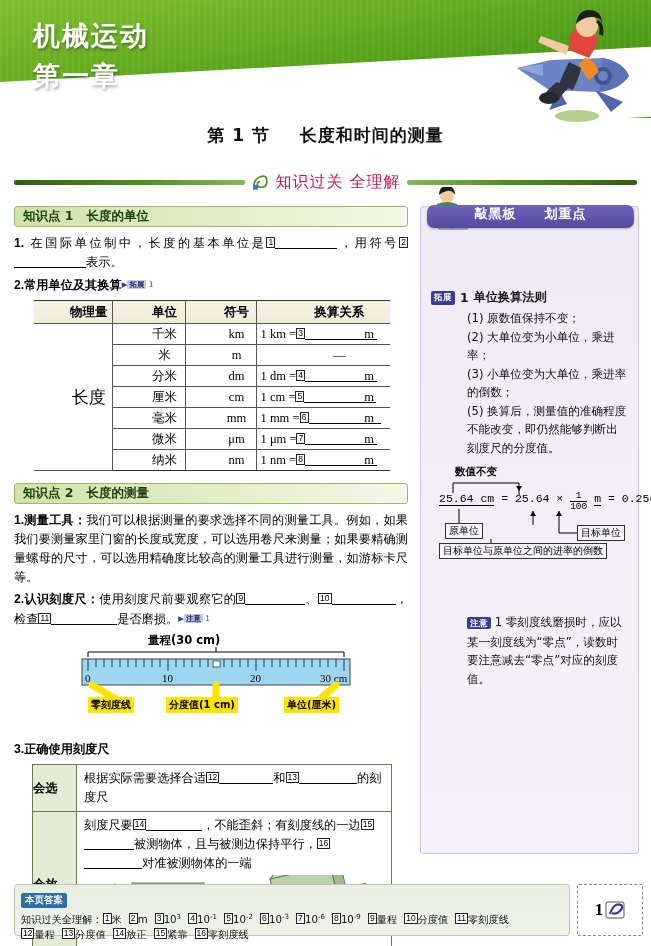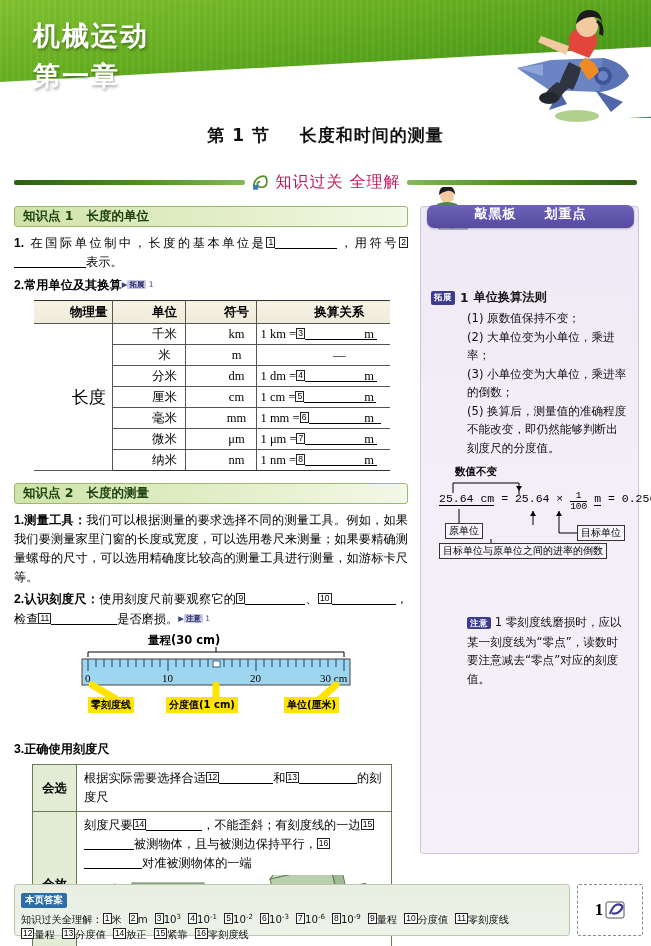--- a/index.html
+++ b/index.html
@@ -133,21 +133,21 @@
     color:#000;
   }
 
   
   table.use { border-collapse: collapse; width: 360px; margin: 5px 0 0 18px; }
   table.use td{
     border: 1px solid #6b7a52; font-size:12.2px; color:#000;
     font-family:"DejaVu Sans","Liberation Sans",sans-serif; vertical-align: middle;
   }
   table.use td.lbl{
-    width: 56px; text-align:center; font-weight:bold; background:#e3ecd4;
+    width: 56px; font-weight:bold; background:#e3ecd4;
   }
   table.use td.body{ padding: 4px 7px; line-height: 19px; background:#fff; }
   .fig2 { position:relative; width: 300px; height: 78px; margin: 2px auto 0; }
   .fig-cap{ font-size:11.5px; font-weight:bold; text-align:center;
             font-family:"DejaVu Sans","Liberation Sans",sans-serif;}
   .mark-ok{ color:#c0392b; font-size:17px; font-family:"Liberation Serif",serif;}
   .mark-no{ color:#c0392b; font-size:13px; font-family:"Liberation Sans",sans-serif;}
 
   
   .side-panel{

